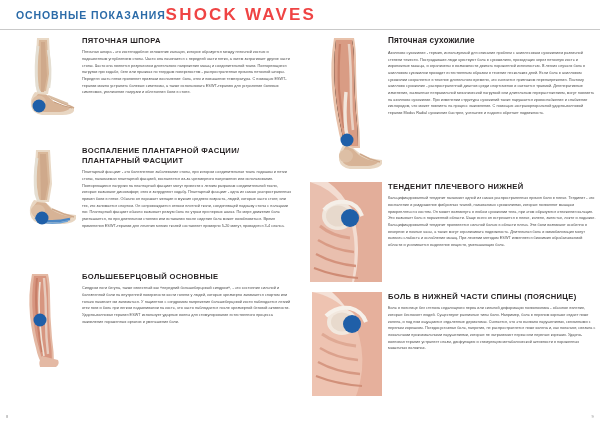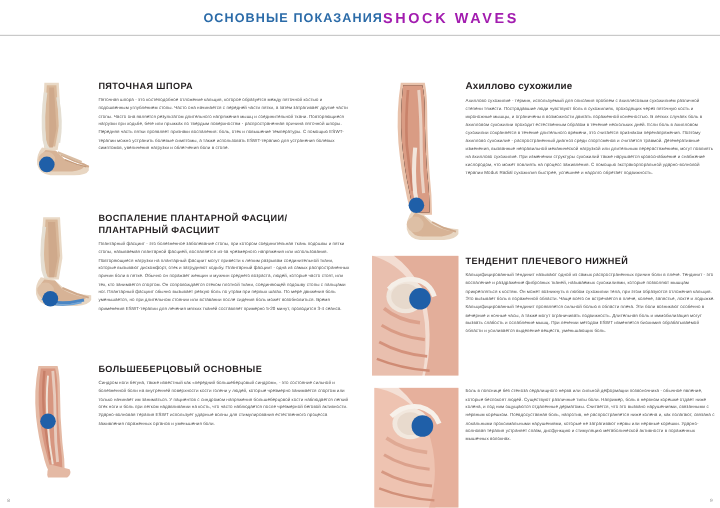--- a/index.html
+++ b/index.html
@@ -15,56 +15,55 @@
     overflow: hidden;
     position: relative;
   }
 
   
   .header {
     position: relative;
     height: 30px;
     display: flex;
     align-items: center;
-    justify-content: center;
+    justify-content: flex-start;
     padding: 0 14px 0 16px;
     box-sizing: border-box;
   }
   .header-title {
     font-size: 10.5px;
     font-weight: bold;
     letter-spacing: 0.9px;
     color: #2b6ba8;
   }
   .brand {
-    font-size: 12px;
+    font-size: 17px;
     font-weight: bold;
     letter-spacing: 2.2px;
-    color: #a21caf;
+    color: #ef4444;
   }
   .header-rule {
     position: absolute;
     left: 0;
     right: 0;
     bottom: 0;
     height: 1px;
     background: #c9c9c9;
   }
 
   
   .spread {
     display: flex;
     height: 393px;
     box-sizing: border-box;
   }
   .page {
     width: 300px;
     position: relative;
     box-sizing: border-box;
-    margin-top: 31px;
   }
   .page-left  { padding: 6px 8px 0 4px; }
   .page-right { padding: 6px 4px 0 8px; }
 
   
   .article {
     display: flex;
     align-items: flex-start;
     margin-bottom: 6px;
   }
@@ -218,21 +217,21 @@
             <path d="M38 56 Q36 76 38 94 Q39 102 42 108" stroke="#f2e6dc" stroke-width="3.4" fill="none"></path>
             <path d="M36 108 Q30 116 31 124 Q33 132 42 133 L62 133 Q72 132 74 128 L74 124 Q62 123 54 119 L45 112 Z" fill="#e8d6c2"></path>
             <path d="M38 110 Q33 116 34 124 Q36 130 44 130 L60 130 Q68 129 70 126 Q58 124 51 119 L45 113 Z" fill="#d7b396"></path>
             <ellipse cx="38" cy="120" rx="7" ry="6.5" fill="#ddbfa5"></ellipse>
             <path d="M52 118 L62 123 L72 126" stroke="#cfa98b" stroke-width="1.6" fill="none"></path>
             <circle cx="39" cy="104" r="6.5" class="marker-dot"></circle>
           </g>
         </svg>
       </div>
       <div class="article-body">
-        <h2 class="article-title mixed">Ахиллово сухожилие</h2>
+        <h2 class="article-title mixed">Пяточная сухожилие</h2>
         <p class="article-text">Ахиллово сухожилие - термин, используемый для описания проблем с ахиллесовым сухожилием различной степени тяжести. Пострадавшие люди чувствуют боль в сухожилиях, проходящих через пяточную кость и икроножные мышцы, и ограничены в возможности двигать пораженной конечностью. В легких случаях боль в ахилловом сухожилии проходит естественным образом в течение нескольких дней. Если боль в ахилловом сухожилии сохраняется в течение длительного времени, это считается признаком перенапряжения. Поэтому ахиллово сухожилие - распространенный диагноз среди спортсменов и считается травмой. Дегенеративные изменения, вызванные неправильной механической нагрузкой или длительным перерастяжением, могут повлиять на ахиллово сухожилие. При изменении структуры сухожилий также нарушается кровоснабжение и снабжение кислородом, что может повлиять на процесс заживления. С помощью экстракорпоральной ударно-волновой терапии Modus Radial сухожилия быстрее, успешнее и надолго обретает подвижность.</p>
       </div>
     </div>
 
     <div class="article">
       <div class="article-figure wide">
         <svg class="illus" width="76" height="104" viewBox="0 0 76 104" aria-hidden="true">
           <g>
             <path d="M2 0 L74 0 L74 100 L2 100 Z" fill="#f3ddd2"></path>
             <path d="M2 0 Q22 6 34 22 Q44 36 46 56 Q48 80 44 100 L2 100 Z" fill="#e9bfae"></path>
@@ -266,20 +265,21 @@
             <path d="M18 24 Q28 14 42 16 Q54 19 58 30" stroke="#f7f1ea" stroke-width="4" fill="none"></path>
             <path d="M14 42 Q28 52 48 54" stroke="#dfa994" stroke-width="3" fill="none"></path>
             <path d="M12 56 Q28 66 50 68" stroke="#dba18c" stroke-width="2.6" fill="none"></path>
             <path d="M10 70 Q28 80 52 82" stroke="#d69882" stroke-width="2.4" fill="none"></path>
             <path d="M8 84 Q28 92 54 94" stroke="#d19079" stroke-width="2" fill="none"></path>
             <circle cx="44" cy="32" r="9" class="marker-dot"></circle>
           </g>
         </svg>
       </div>
       <div class="article-body">
+        <h2 class="article-title">БОЛЬ В НИЖНЕЙ ЧАСТИ СПИНЫ (ПОЯСНИЦЕ)</h2>
         <p class="article-text">Боль в пояснице без стеноза седалищного нерва или сильной деформации позвоночника - обычное явление, которые беспокоят людей. Существуют различные типы боли. Например, боль в нервном корешке отдает ниже колена, и под ним ощущаются отдаленные дерматомы. Считается, что это вызвано нарушениями, связанными с нервным корешком. Псевдосуставная боль, напротив, не распространяется ниже колена и, как полагают, связана с локальными проксимальными нарушениями, которые не затрагивают нервы или нервные корешки. Ударно-волновая терапия устраняет спазм, дисфункцию и стимуляцию метаболической активности в пораженных мышечных волокнах.</p>
       </div>
     </div>
 
     <div class="page-number right">9</div>
   </div>
 
 </div>
 
 </body></html>

